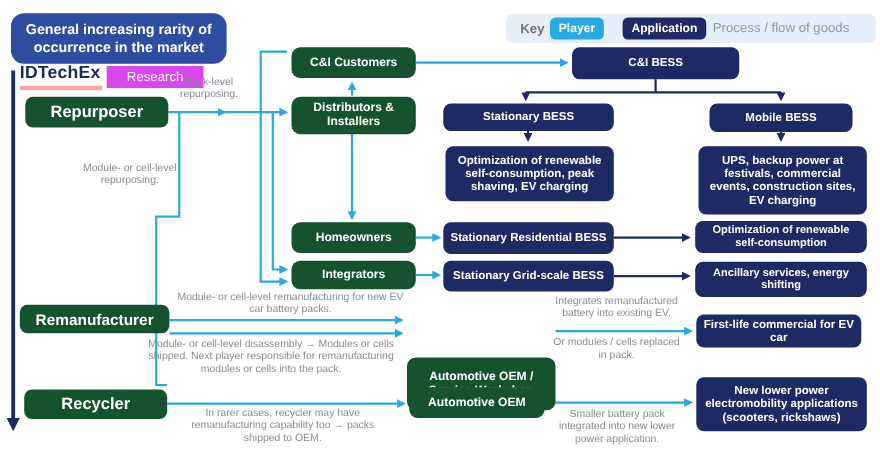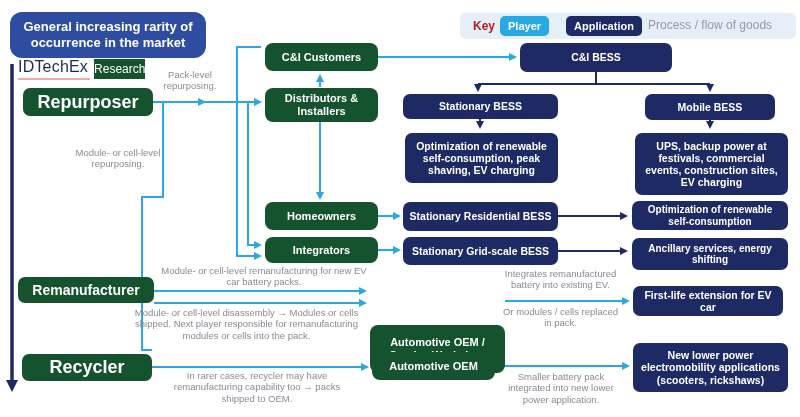--- a/index.html
+++ b/index.html
@@ -4,32 +4,32 @@
 <style>
   html,body{margin:0;padding:0;background:#fff;}
   .canvas{position:relative;width:800px;height:417px;background:#ffffff;
           font-family:"Liberation Sans",sans-serif;overflow:hidden;}
   svg.wires{position:absolute;left:0;top:0;width:800px;height:417px;z-index:1;}
   .box{position:absolute;display:flex;align-items:center;justify-content:center;
        text-align:center;color:#fff;font-weight:bold;box-sizing:border-box;z-index:2;
        line-height:1.15;}
   .pbox{background:#14532d;border-radius:8px;font-size:11px;padding:2px 4px;}
   .abox{background:#1E2A63;border-radius:7px;font-size:10.5px;padding:2px 5px;}
-  .leftplayer{font-size:18px;border-radius:7px;}
+  .leftplayer{font-size:15px;border-radius:7px;}
   .title-box{position:absolute;left:10px;top:12px;width:196px;height:46px;z-index:2;
        background:#2F4DA0;border-radius:12px;color:#fff;font-weight:bold;font-size:13px;
        display:flex;align-items:center;justify-content:center;text-align:center;
        padding:16px 10px;box-sizing:border-box;line-height:1.2;}
   .brand{position:absolute;left:18px;top:58px;z-index:2;display:flex;align-items:center;}
-  .brand-name{color:#1B2A5E;font-weight:normal;font-size:16px;letter-spacing:0.2px;
-       border-bottom:2px solid #fca5a5;padding:0 2px 2px 0;}
-  .brand-sub{background:#14532d;color:#fff;font-size:12px;padding:3px 0;margin-left:4px;}
+  .brand-name{color:#1B2A5E;font-weight:bold;font-size:16px;letter-spacing:0.2px;
+       border-bottom:4px solid #fca5a5;padding:0 2px 2px 0;}
+  .brand-sub{background:#d946ef;color:#fff;font-size:12px;padding:3px 18px;margin-left:4px;}
   .keybar{position:absolute;left:460px;top:13px;width:336px;height:26px;z-index:2;
        background:#E6EEF7;border-radius:6px;}
-  .key-label{position:absolute;left:13px;top:6px;color:#b91c1c;font-weight:bold;font-size:12px;}
+  .key-label{position:absolute;left:13px;top:6px;color:#737373;font-weight:bold;font-size:12px;}
   .chip{position:absolute;top:3px;height:20px;border-radius:5px;color:#fff;font-weight:bold;
        font-size:11px;display:flex;align-items:center;justify-content:center;padding:0 8px;}
   .chip-player{left:40px;background:#29A9E1;}
   .chip-app{left:106px;background:#1E2A63;}
   .process-label{position:absolute;left:188px;top:5px;color:#939AA8;font-size:12px;}
   .note{position:absolute;color:#8A8A94;font-size:9.5px;line-height:1.2;text-align:center;z-index:3;}
 </style>
 </head>
 <body>
 
@@ -104,21 +104,21 @@
 
   <div class="box abox" style="left:520px;top:43px;width:152px;height:29px;">C&amp;I BESS</div>
   <div class="box abox" style="left:403px;top:94px;width:155px;height:25px;">Stationary BESS</div>
   <div class="box abox" style="left:645px;top:94px;width:130px;height:26px;">Mobile BESS</div>
   <div class="box abox" style="left:405px;top:133px;width:153px;height:50px;">Optimization of renewable self-consumption, peak shaving, EV charging</div>
   <div class="box abox" style="left:635px;top:133px;width:153px;height:62px;">UPS, backup power at festivals, commercial events, construction sites, EV charging</div>
   <div class="box abox" style="left:403px;top:202px;width:155px;height:29px;">Stationary Residential BESS</div>
   <div class="box abox" style="left:632px;top:201px;width:156px;height:29px;font-size:10px;">Optimization of renewable self-consumption</div>
   <div class="box abox" style="left:403px;top:237px;width:155px;height:28px;">Stationary Grid-scale BESS</div>
   <div class="box abox" style="left:632px;top:238px;width:156px;height:32px;font-size:10px;">Ancillary services, energy shifting</div>
-  <div class="box abox" style="left:633px;top:286px;width:150px;height:30px;">First-life extension for EV car</div>
+  <div class="box abox" style="left:633px;top:286px;width:150px;height:30px;">First-life commercial for EV car</div>
   <div class="box abox" style="left:633px;top:343px;width:155px;height:49px;">New lower power electromobility applications (scooters, rickshaws)</div>
 
   <div class="note" style="left:148px;top:69px;width:84px;">Pack-level repurposing.</div>
   <div class="note" style="left:66px;top:147px;width:104px;">Module- or cell-level repurposing.</div>
   <div class="note" style="left:158px;top:265px;width:212px;">Module- or cell-level remanufacturing for new EV car battery packs.</div>
   <div class="note" style="left:168px;top:370px;width:178px;">In rarer cases, recycler may have remanufacturing capability too → packs shipped to OEM.</div>
   <div class="note" style="left:125px;top:307px;width:243px;">Module- or cell-level disassembly → Modules or cells shipped. Next player responsible for remanufacturing modules or cells into the pack.</div>
   <div class="note" style="left:498px;top:268px;width:125px;">Integrates remanufactured battery into existing EV.</div>
   <div class="note" style="left:498px;top:306px;width:125px;">Or modules / cells replaced in pack.</div>
   <div class="note" style="left:502px;top:371px;width:118px;">Smaller battery pack integrated into new lower power application.</div>

